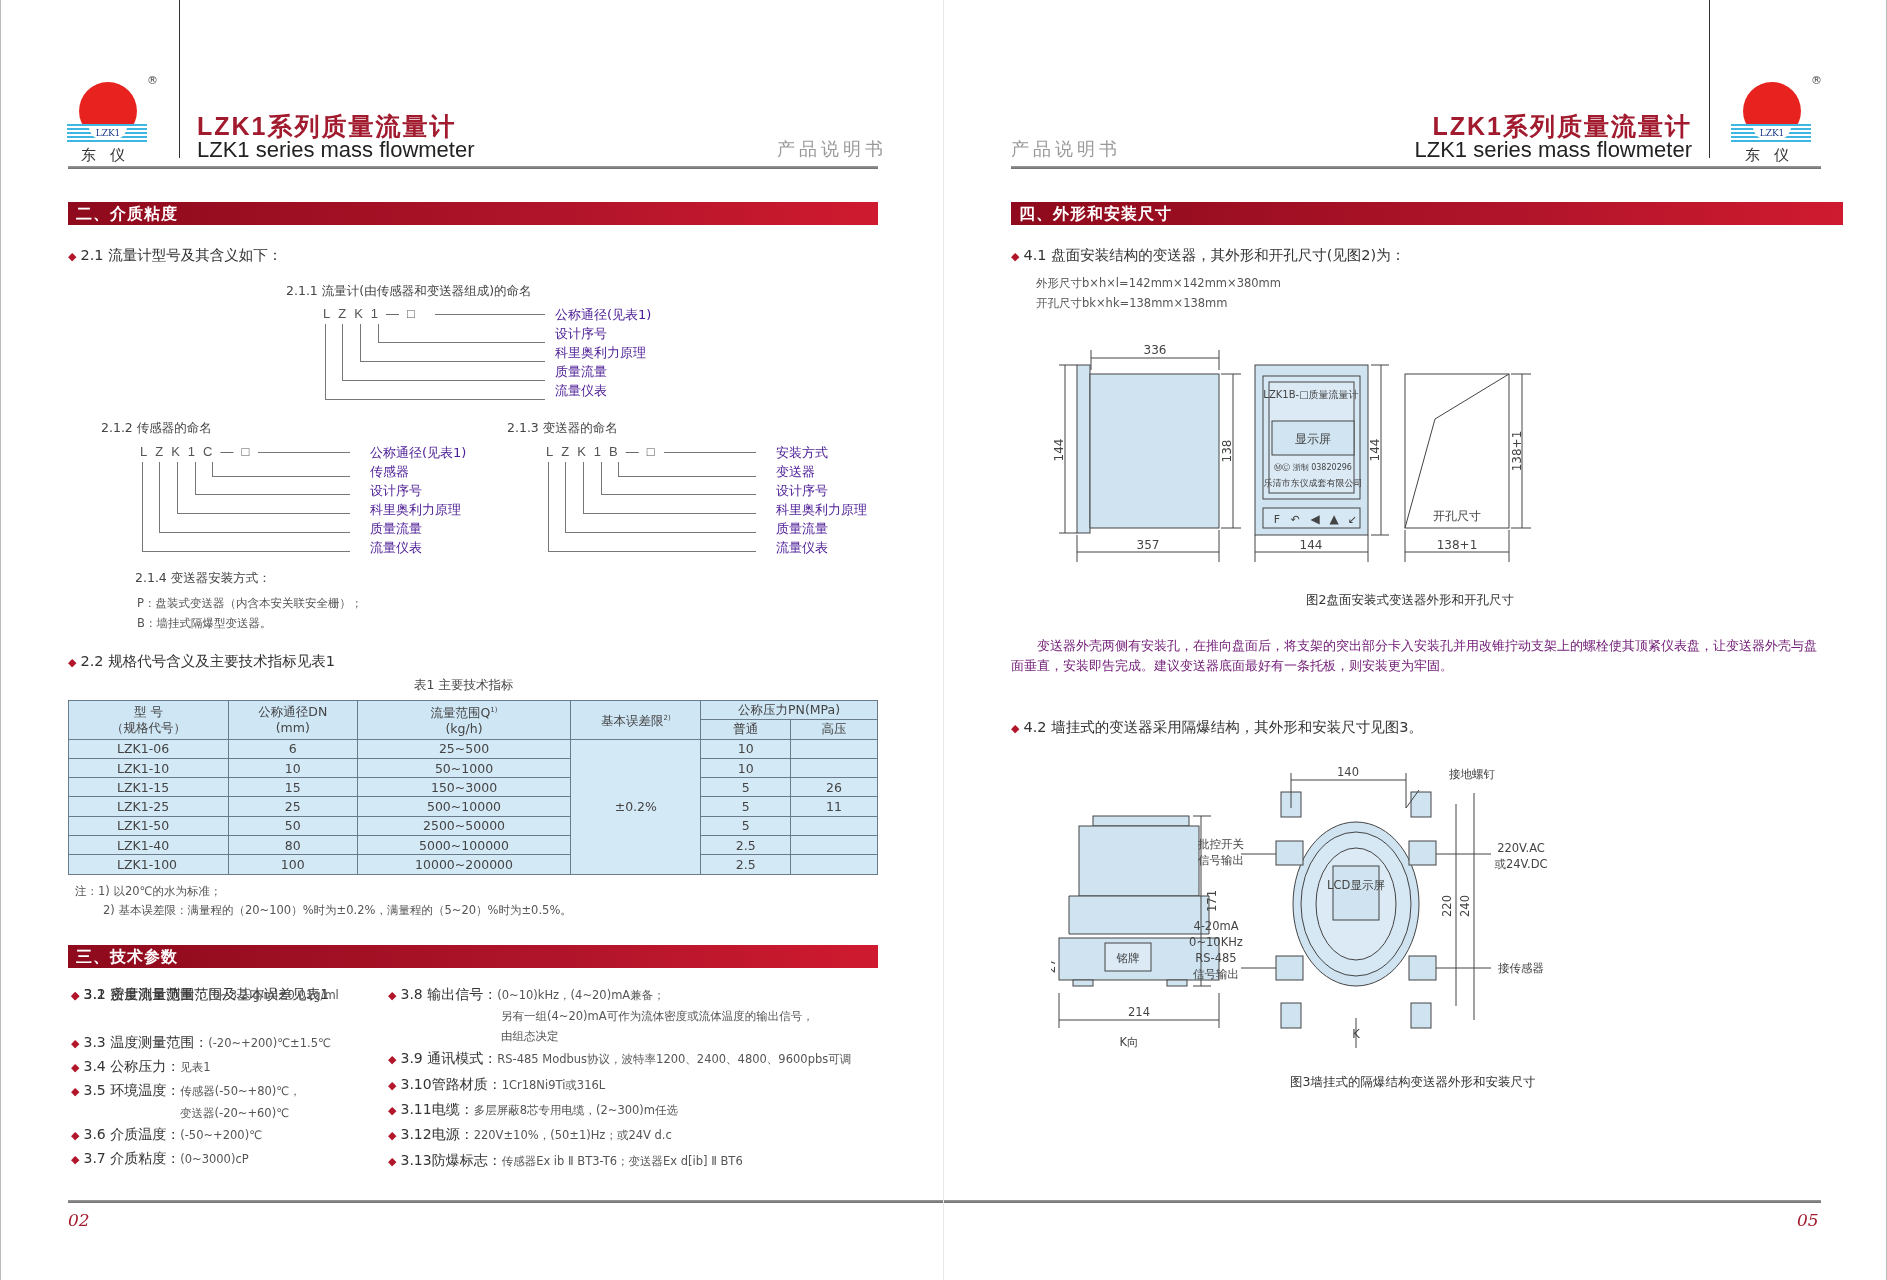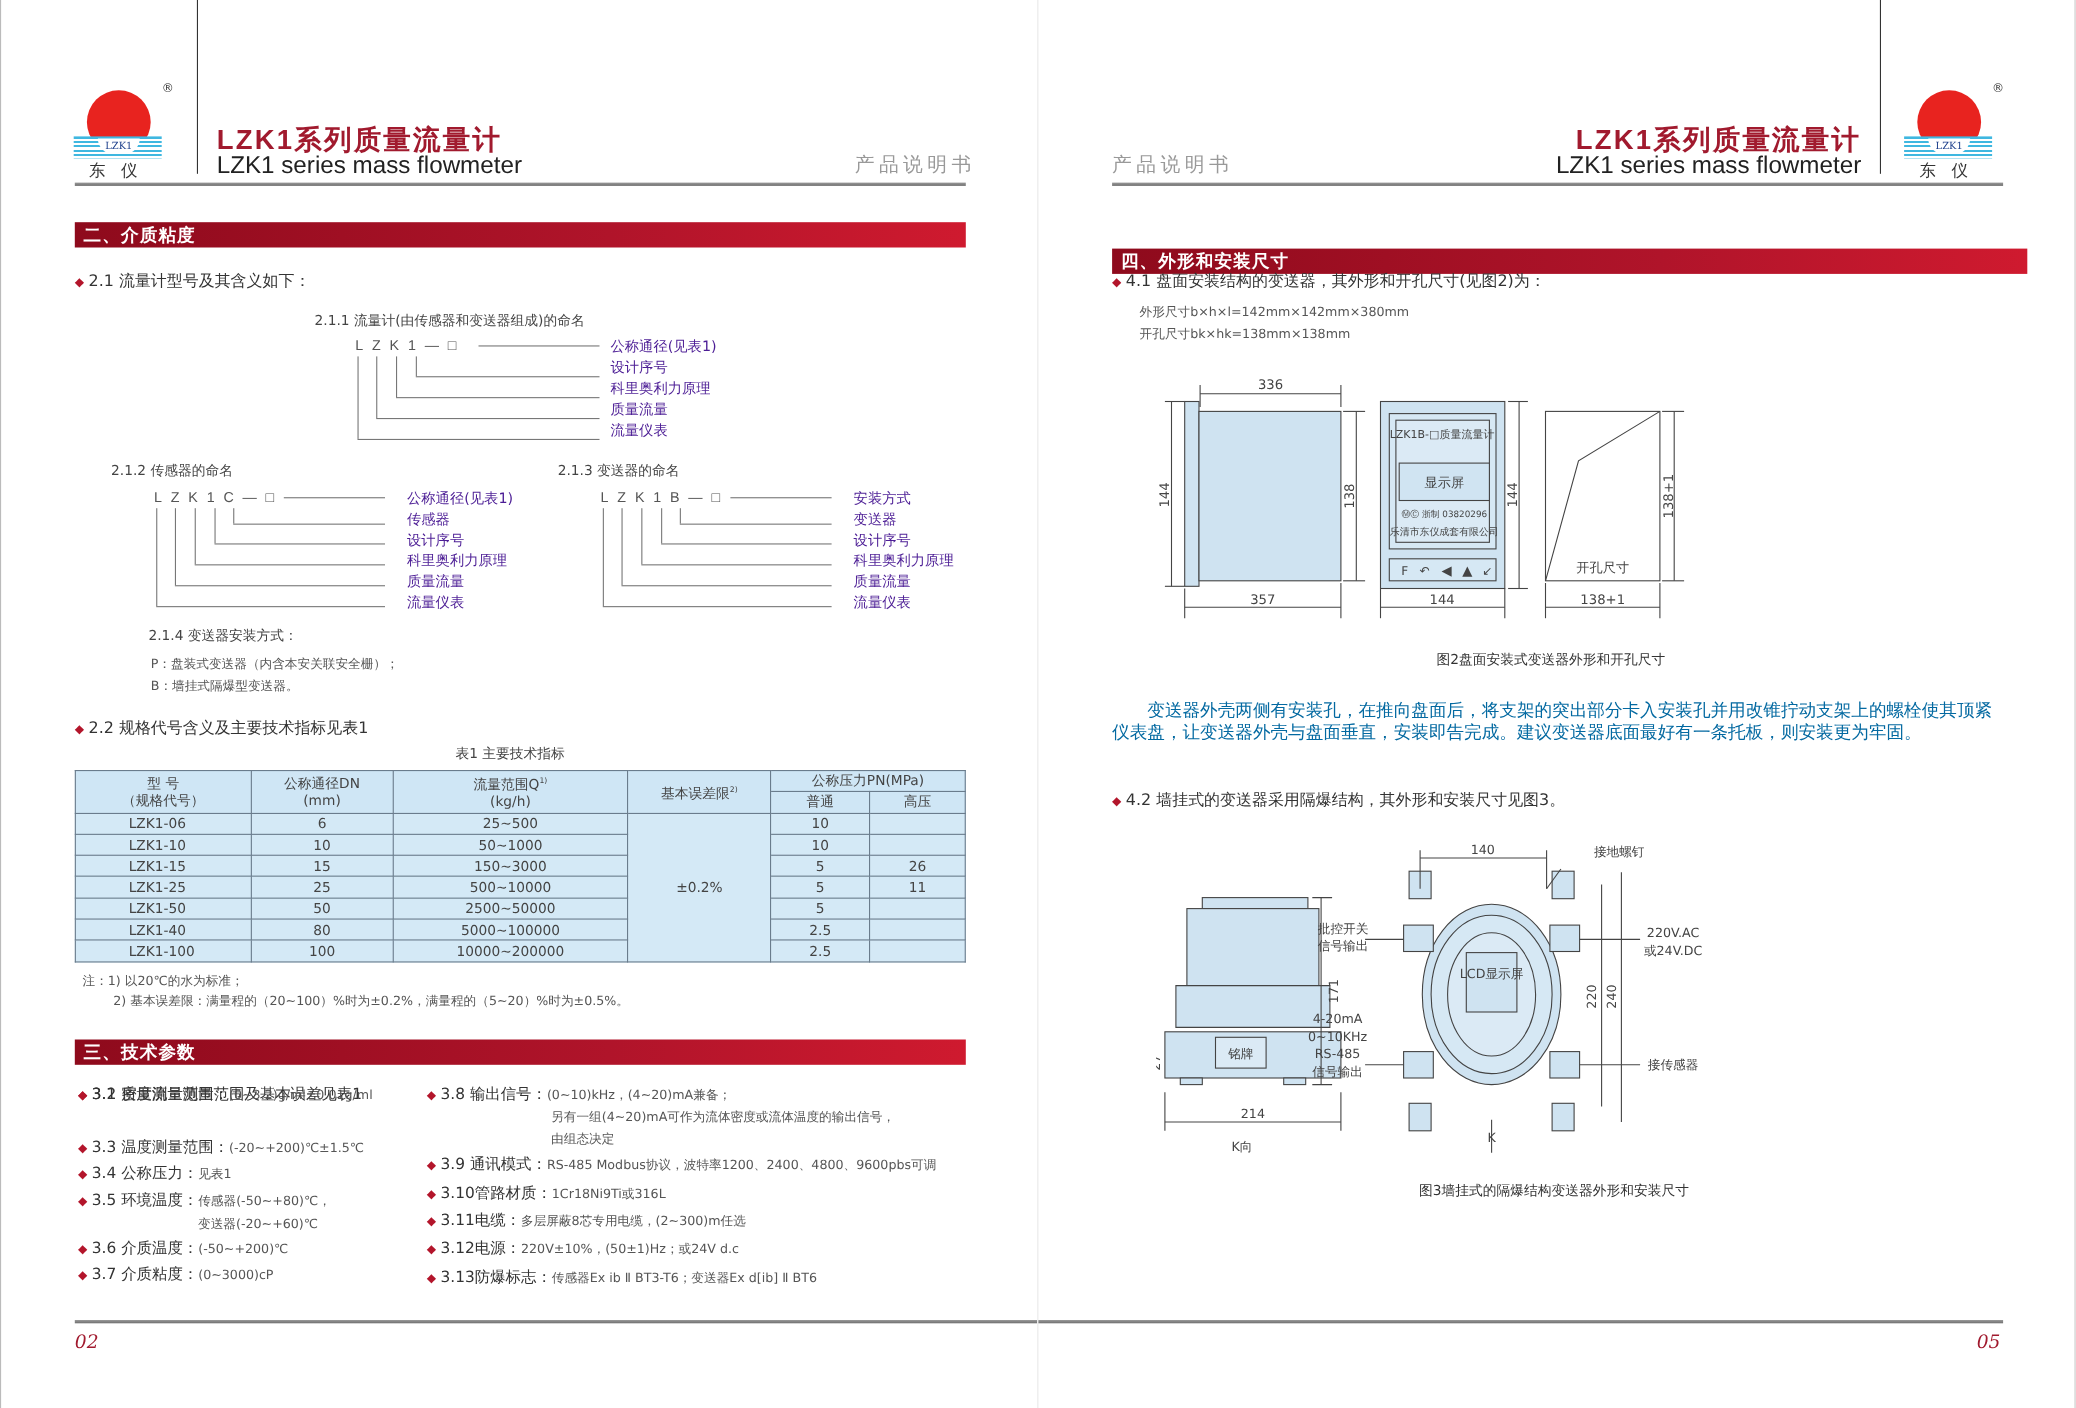--- a/index.html
+++ b/index.html
@@ -34,21 +34,21 @@
   .ln { position: absolute; background: #777; }
   .tbl { position: absolute; border-collapse: collapse; background: #d4e9f6; font-size: 12.5px; color: #444; }
   .tbl td, .tbl th { border: 1px solid #6a7c8c; text-align: center; font-weight: normal; padding: 0; height: 19.3px; }
   .tbl th { background: #cfe6f5; line-height: 16px; }
   .tbl td.first { text-align: left; padding-left: 48px; }
   .param { position: absolute; white-space: nowrap; font-size: 14px; color: #333; }
   .param .v { font-size: 11.5px; color: #555; }
   .param .bl { color: #b3152b; font-size: 11px; margin-right: 4px; }
   .pagenum { position: absolute; font-family: "DejaVu Serif", serif; font-style: italic; font-size: 17px; color: #a11a2e; }
   .caption { position: absolute; font-size: 12.5px; color: #333; white-space: nowrap; }
-  .para { position: absolute; font-size: 16px; color: #0369a1; line-height: 20px; }
+  .para { position: absolute; font-size: 13px; color: #701a75; line-height: 20px; }
   svg text { font-family: "DejaVu Sans", sans-serif; }
 </style>
 </head>
 <body>
 
 <div class="page page-left">
   <div class="vline" style="left:178px; top:0; height:158px;"></div>
 
   <div class="logo" style="left:66px; top:82px;">
     <div class="sun"></div>
@@ -247,21 +247,21 @@
     <div class="badge">LZK1</div>
     <div class="reg">®</div>
     <div class="cn">东仪</div>
   </div>
 
   <div class="abs title-cn" style="right:194px; top:110px; text-align:right;"><span class="model">LZK1</span><span>系列质量流量计</span></div>
   <div class="abs title-en" style="right:194px; top:137px;">LZK1 series mass flowmeter</div>
   <div class="abs manual-label" style="left:67px; top:137px;">产品说明书</div>
   <div class="rule" style="left:67px; top:166px; width:810px;"></div>
 
-  <div class="section-bar" style="left:67px; top:202px; width:832px;margin-top:24px;">四、外形和安装尺寸</div>
+  <div class="section-bar" style="left:67px; top:202px; width:832px;">四、外形和安装尺寸</div>
 
   <div class="abs h2" style="left:67px; top:246px;"><span class="bullet">◆</span><span>4.1 盘面安装结构的变送器，其外形和开孔尺寸(见图2)为：</span></div>
   <div class="abs xs" style="left:92px; top:276px;">外形尺寸b×h×l=142mm×142mm×380mm</div>
   <div class="abs xs" style="left:92px; top:296px;">开孔尺寸bk×hk=138mm×138mm</div>
 
   <svg class="abs" style="left:107px; top:340px;" width="780" height="250" viewBox="0 0 780 250">
     <g stroke="#444" stroke-width="1" fill="none">
 
       <rect x="26" y="25" width="13" height="168" fill="#cfe3f1"></rect>
       <rect x="39" y="34" width="129" height="154" fill="#cfe3f1"></rect>

